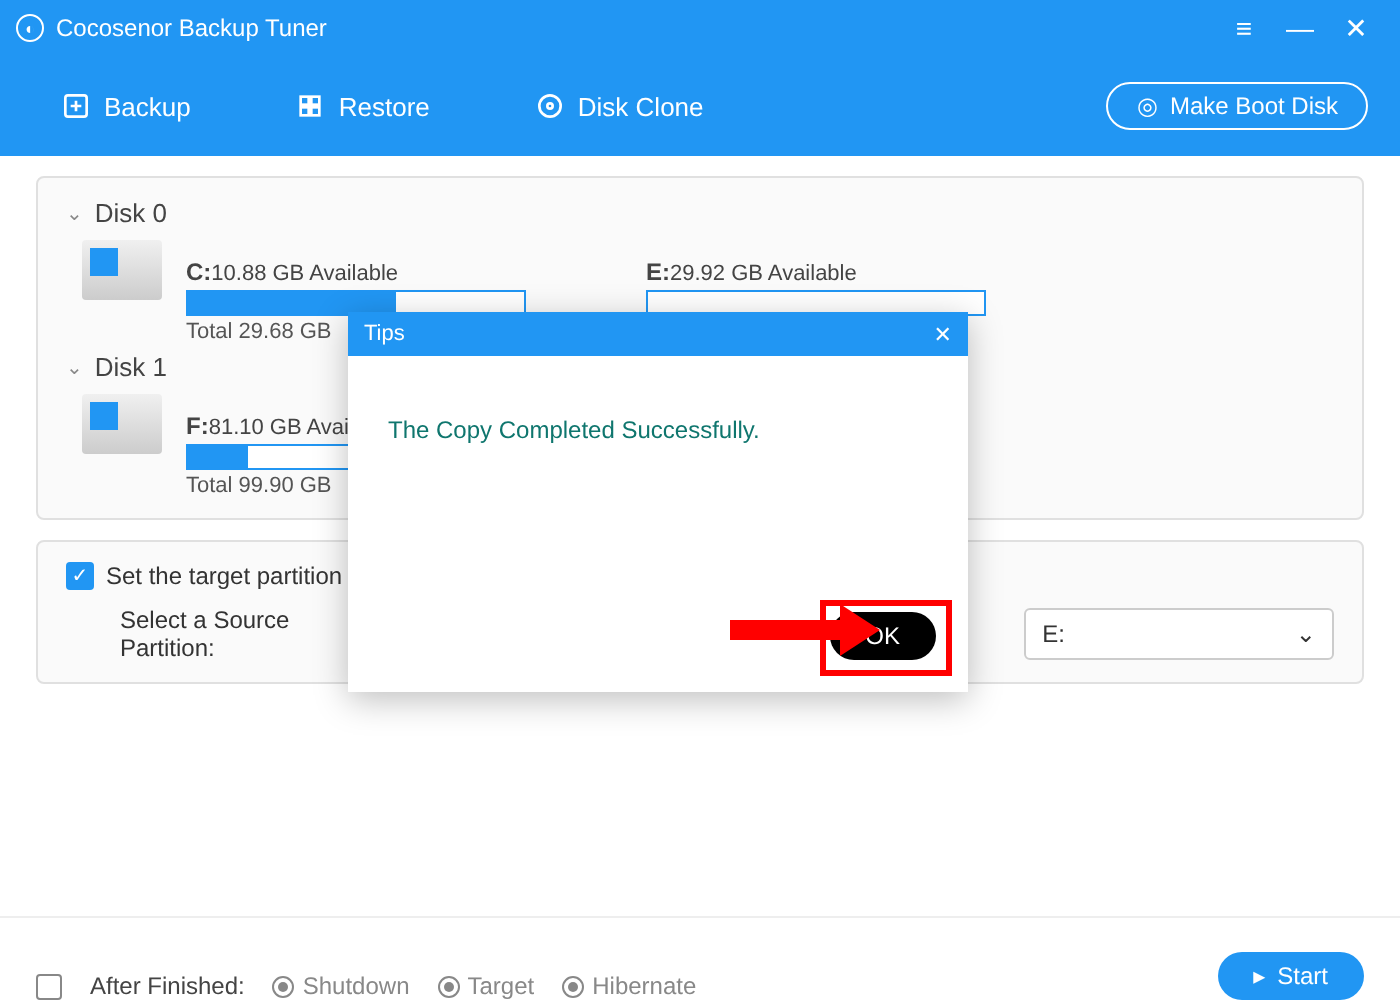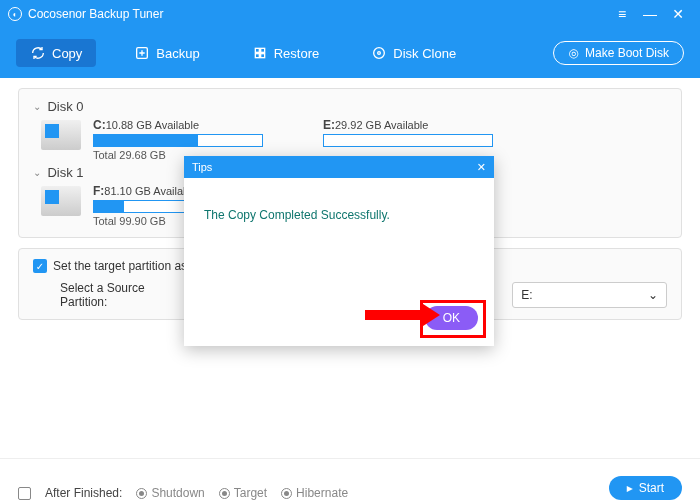--- a/index.html
+++ b/index.html
@@ -14,70 +14,63 @@
   .tbtn .ticon { width: 16px; height: 16px; }
   .spacer { flex: 1; }
   .bootdisk { border: 1px solid #fff; border-radius: 14px; padding: 4px 14px; color: #fff; font-size: 12px; display: flex; align-items: center; gap: 6px; cursor: pointer; }
   .content { padding: 10px 18px 0 18px; }
   .panel { background: #fafafa; border: 1px solid #e0e0e0; border-radius: 4px; padding: 6px 14px 10px 14px; }
   .diskhdr { display: flex; align-items: center; gap: 6px; font-size: 13px; color: #444; padding: 4px 0; }
   .chev { font-size: 10px; color: #888; }
   .diskrow { display: flex; padding-left: 8px; gap: 12px; }
   .drive-icon { width: 40px; height: 30px; background: linear-gradient(#f0f0f0,#ccc); border-radius: 2px; position: relative; margin-top: 2px; }
   .drive-icon .win { position: absolute; top: 4px; left: 4px; width: 14px; height: 14px; background: #2196f3; }
-  .drives { display: flex; gap: 60px; }
+  .drives { display: flex; gap: 60px; margin-top: 11px; }
   .drive { width: 170px; }
   .drive .line1 { font-size: 11px; color: #444; }
   .drive .line1 b { font-weight: bold; font-size: 12px; }
   .bar { width: 100%; height: 13px; border: 1px solid #2196f3; margin: 2px 0; position: relative; background: #fff; }
   .bar .fill { position: absolute; top: 0; left: 0; bottom: 0; background: #2196f3; }
   .total { font-size: 11px; color: #555; margin-top: 1px; }
   .optpanel { margin-top: 10px; background: #fafafa; border: 1px solid #e0e0e0; border-radius: 4px; padding: 10px 14px; font-size: 12px; color: #333; }
   .checkrow { display: flex; align-items: center; gap: 6px; margin-bottom: 8px; }
   .chk { width: 14px; height: 14px; background: #2196f3; color: #fff; font-size: 10px; display: flex; align-items: center; justify-content: center; border-radius: 2px; }
   .selrow { display: flex; align-items: center; gap: 10px; margin-left: 27px; }
   .selrow label { font-size: 12px; }
   .sel { border: 1px solid #ccc; border-radius: 3px; height: 26px; width: 170px; display: flex; align-items: center; justify-content: space-between; padding: 0 8px; font-size: 12px; background: #fff; cursor: pointer; }
   .footer { position: absolute; left: 0; right: 0; bottom: 0; height: 42px; border-top: 1px solid #eee; display: flex; align-items: flex-end; padding: 0 18px; font-size: 12px; color: #444; gap: 14px; }
   .footer .chkbox { width: 13px; height: 13px; border: 1px solid #888; border-radius: 2px; }
   .radio { display: flex; align-items: center; gap: 4px; color: #888; margin-top: 15px; }
   .radio .dot { width: 11px; height: 11px; border: 1px solid #888; border-radius: 50%; display:flex;align-items:center;justify-content:center; }
   .radio .dot .inner { width:5px;height:5px;border-radius:50%;background:#888; }
   .startbtn { margin-left: auto; background: #2196f3; color: #fff; border-radius: 14px; padding: 5px 18px; display: flex; align-items: center; gap: 6px; cursor: pointer; }
   
-  .modal { position: absolute; left: 184px; top: 156px; width: 310px; height: 190px; background: #fff; box-shadow: 0 4px 16px rgba(0,0,0,.25); }
+  .modal { position: absolute; left: 174px; top: 156px; width: 310px; height: 190px; background: #fff; box-shadow: 0 4px 16px rgba(0,0,0,.25); }
   .modal .mhdr { background: #2196f3; color: #fff; height: 22px; display: flex; align-items: center; padding: 0 8px; font-size: 11px; justify-content: space-between; }
   .modal .mbody { padding: 30px 20px 0 20px; font-size: 12px; color: #0f766e; }
   .modal .okwrap { position: absolute; right: 16px; bottom: 16px; }
-  .okbtn { background: #8b5cf6; color: #fff; border-radius: 14px; padding: 5px 18px; font-size: 12px; cursor: pointer; }
+  .okbtn { background: #000000; color: #fff; border-radius: 14px; padding: 5px 18px; font-size: 12px; cursor: pointer; }
   .okhl { position:absolute; border:3px solid #ff0000; width:66px; height:38px; right:8px; bottom:8px; pointer-events:none; }
   .arrow { position: absolute; left: 365px; top: 310px; pointer-events:none; }
   .arrow .shaft { width: 55px; height: 10px; background: #ff0000; }
   .arrow .head { width: 0; height: 0; border-top: 13px solid transparent; border-bottom: 13px solid transparent; border-left: 20px solid #ff0000; position: absolute; left: 55px; top: -8px; }
   svg { display:block; }
 </style>
 </head>
 <body>
 
 <div class="titlebar">
   <div class="logo">◐</div>
   <div class="title">Cocosenor Backup Tuner</div>
   <div class="winbtn">≡</div>
   <div class="winbtn">—</div>
   <div class="winbtn">✕</div>
 </div>
 
 <div class="toolbar">
-  <div class="tbtn active">
-    <svg class="ticon" viewBox="0 0 24 24" fill="none" stroke="#fff" stroke-width="2">
-        <path d="M4 12a8 8 0 0 1 14-5M20 12a8 8 0 0 1-14 5"></path>
-        <path d="M18 3v4h-4M6 21v-4h4"></path>
-      </svg>
-    <span>Copy</span>
-  </div>
   <div class="tbtn">
     <svg class="ticon" viewBox="0 0 24 24" fill="none" stroke="#fff" stroke-width="2">
         <rect x="4" y="4" width="16" height="16" rx="2"></rect>
         <path d="M12 8v8M8 12h8"></path>
       </svg>
     <span>Backup</span>
   </div>
   <div class="tbtn">
     <svg class="ticon" viewBox="0 0 24 24" fill="none" stroke="#fff" stroke-width="2">
         <rect x="5" y="5" width="6" height="6"></rect>

